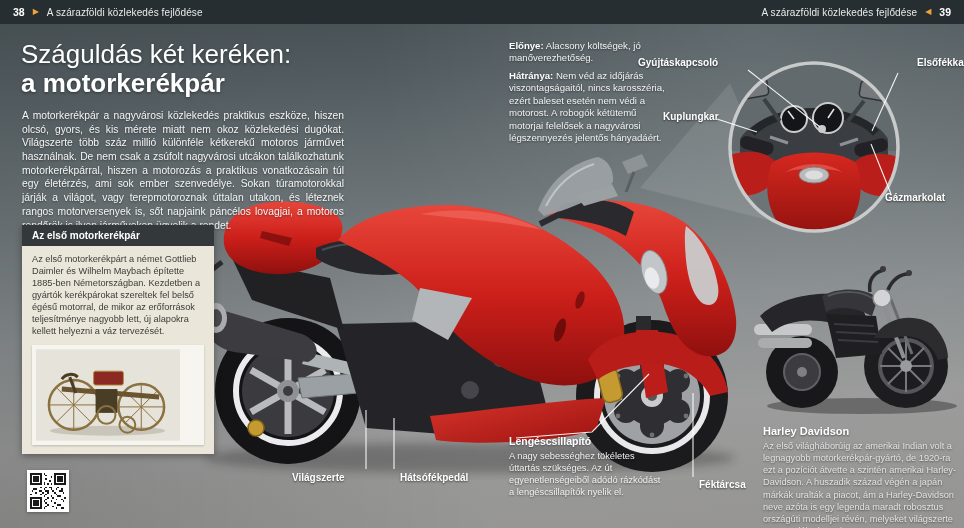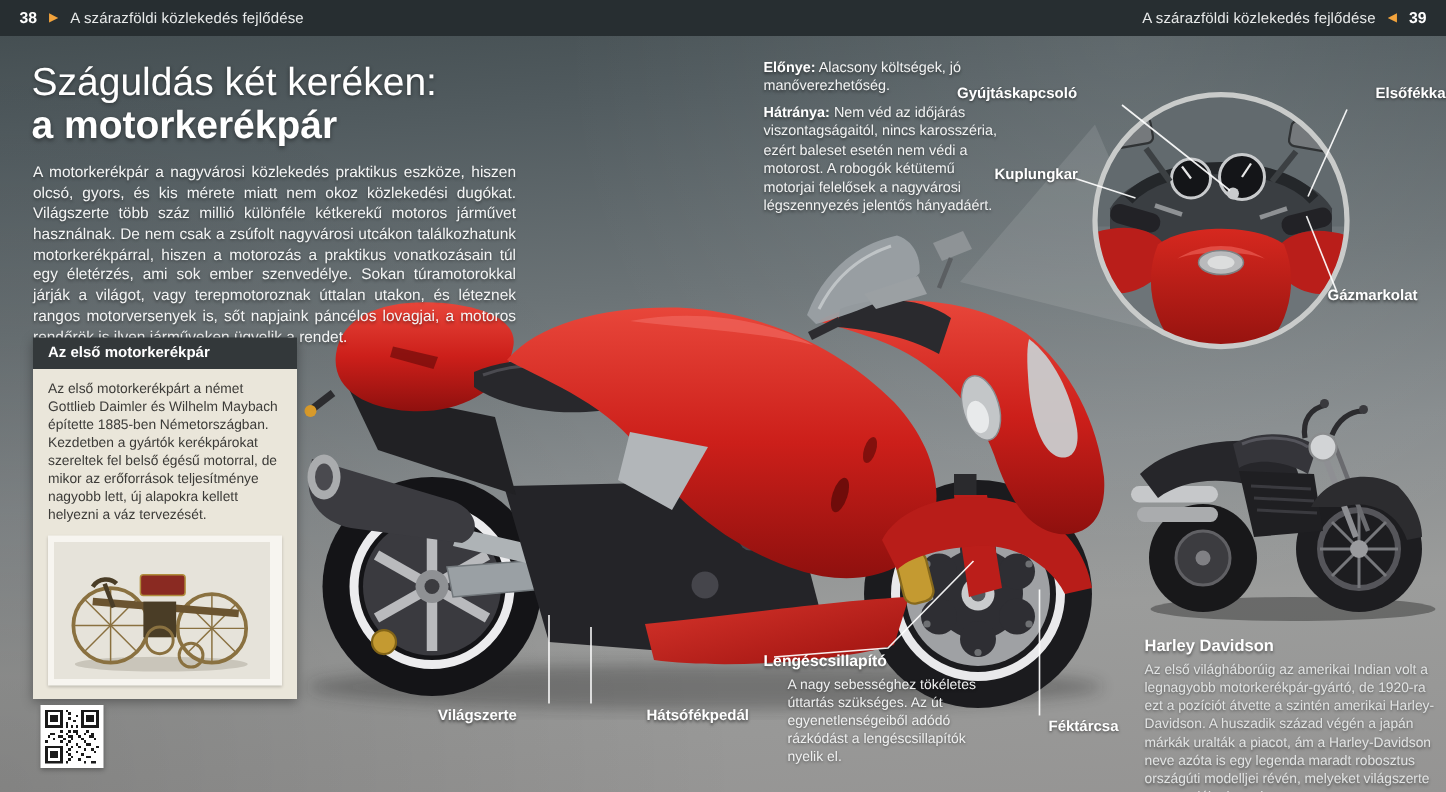--- a/index.html
+++ b/index.html
@@ -24,36 +24,36 @@
   .headline .l1{font-weight:normal;}
   .headline .l2{font-weight:bold;}
   .intro{position:absolute;left:22px;top:109px;width:322px;z-index:5;color:#f4f5f5;
     font-size:10.3px;line-height:1.33;text-align:justify;text-shadow:0 1px 2px rgba(0,0,0,.4);}
   
   .proscons{position:absolute;left:509px;top:40px;width:163px;z-index:5;color:#f2f3f3;
     font-size:9.6px;line-height:1.3;text-shadow:0 1px 2px rgba(0,0,0,.45);}
   .proscons p{margin:0 0 5px 0;}
   .proscons b{color:#fff;}
   
-  .infobox{position:absolute;left:22px;top:225px;width:176px;z-index:5;
+  .infobox{position:absolute;left:22px;top:225px;width:192px;z-index:5;
     box-shadow:0 2px 7px rgba(0,0,0,.35);}
   .infobox-h{background:#33383a;color:#fff;font-weight:bold;font-size:10px;padding:5px 10px;}
   .infobox-b{background:#eae6da;padding:8px 10px 9px 10px;}
   .infobox-b p{margin:0;font-size:9.2px;line-height:1.3;color:#3c3b38;}
   .photo-frame{margin-top:7px;background:#f7f5f0;padding:4px;box-shadow:0 1px 2px rgba(0,0,0,.2);}
   .photo-frame svg{display:block;}
   
   .lbl{position:absolute;z-index:6;color:#fff;font-weight:bold;font-size:10px;
     text-shadow:0 1px 2px rgba(0,0,0,.55);white-space:nowrap;}
   .lbl.r{text-align:left;}
   
   .shock{position:absolute;left:509px;top:435px;width:158px;z-index:6;
     text-shadow:0 1px 2px rgba(0,0,0,.45);}
   .shock h4{margin:0;color:#fff;font-size:10.5px;}
-  .shock p{margin:3px 0 0 16px;color:#f0f1f1;font-size:9.3px;line-height:1.3;}
+  .shock p{margin:3px 0 0 0;color:#f0f1f1;font-size:9.3px;line-height:1.3;}
   
   .harley-txt{position:absolute;left:763px;top:425px;width:196px;z-index:6;
     text-shadow:0 1px 2px rgba(0,0,0,.45);}
   .harley-txt h4{margin:0;color:#fff;font-size:11px;}
   .harley-txt p{margin:3px 0 0 0;color:#e2e4e4;font-size:9.2px;line-height:1.32;}
   
   .bike{position:absolute;left:200px;top:150px;width:560px;height:330px;z-index:2;}
   .beam{position:absolute;inset:0;z-index:3;pointer-events:none;}
   .inset{position:absolute;left:722px;top:55px;width:184px;height:184px;z-index:4;}
   .harley-img{position:absolute;left:752px;top:246px;width:210px;height:178px;z-index:2;}
@@ -316,21 +316,21 @@
       <line x1="693" y1="393" x2="693" y2="477"></line>
     </g>
   </svg>
 
   <div class="lbl r" style="left:638px;top:57px;width:115px;">Gyújtáskapcsoló</div>
   <div class="lbl" style="left:880px;top:57px;padding-left:37px;">Elsőfékkar</div>
   <div class="lbl" style="left:663px;top:111px;">Kuplungkar</div>
   <div class="lbl" style="left:885px;top:192px;">Gázmarkolat</div>
 
   <div class="lbl r" style="left:292px;top:472px;width:70px;">Világszerte</div>
-  <div class="lbl" style="left:400px;top:472px;margin-left:31px;">Hátsófékpedál</div>
+  <div class="lbl" style="left:400px;top:472px;">Hátsófékpedál</div>
   <div class="lbl" style="left:699px;top:479px;">Féktárcsa</div>
 
   <div class="shock">
     <h4>Lengéscsillapító</h4>
     <p>A nagy sebességhez tökéletes úttartás szükséges. Az út egyenetlenségeiből adódó rázkódást a lengéscsillapítók nyelik el.</p>
   </div>
 
   <div class="harley-txt">
     <h4>Harley Davidson</h4>
     <p>Az első világháborúig az amerikai Indian volt a legnagyobb motorkerékpár-gyártó, de 1920-ra ezt a pozíciót átvette a szintén amerikai Harley-Davidson. A huszadik század végén a japán márkák uralták a piacot, ám a Harley-Davidson neve azóta is egy legenda maradt robosztus országúti modelljei révén, melyeket világszerte megcsodálnak ma is.</p>

